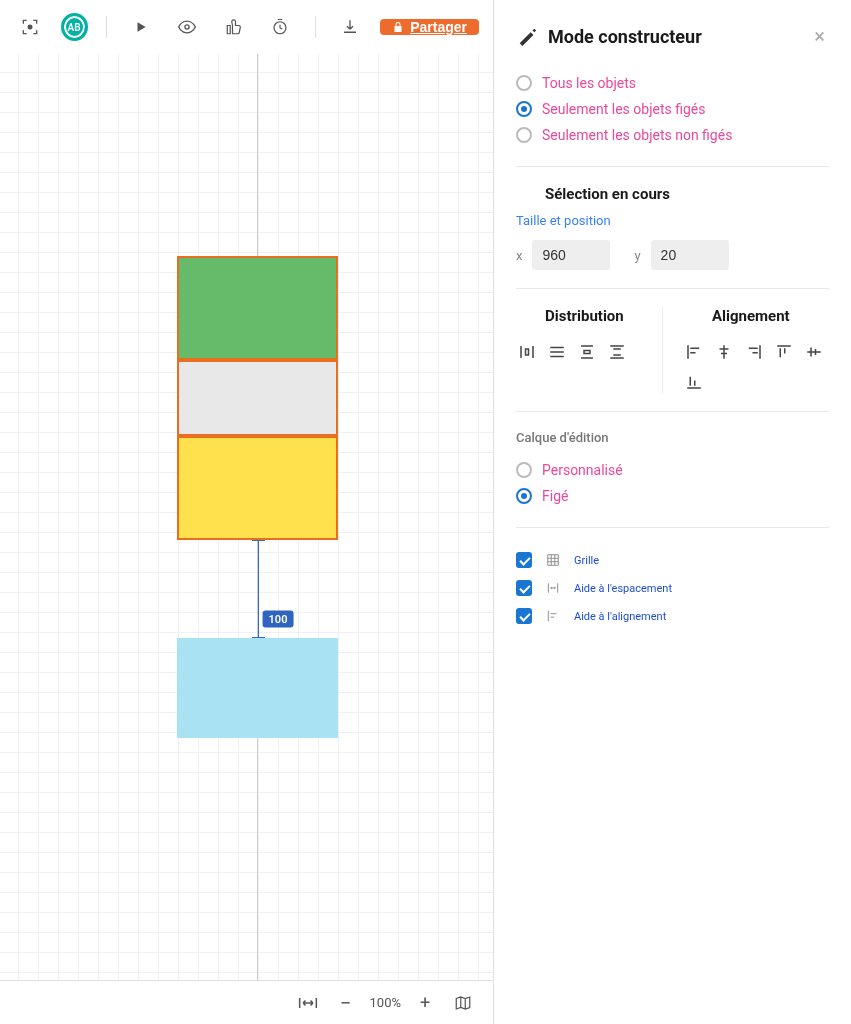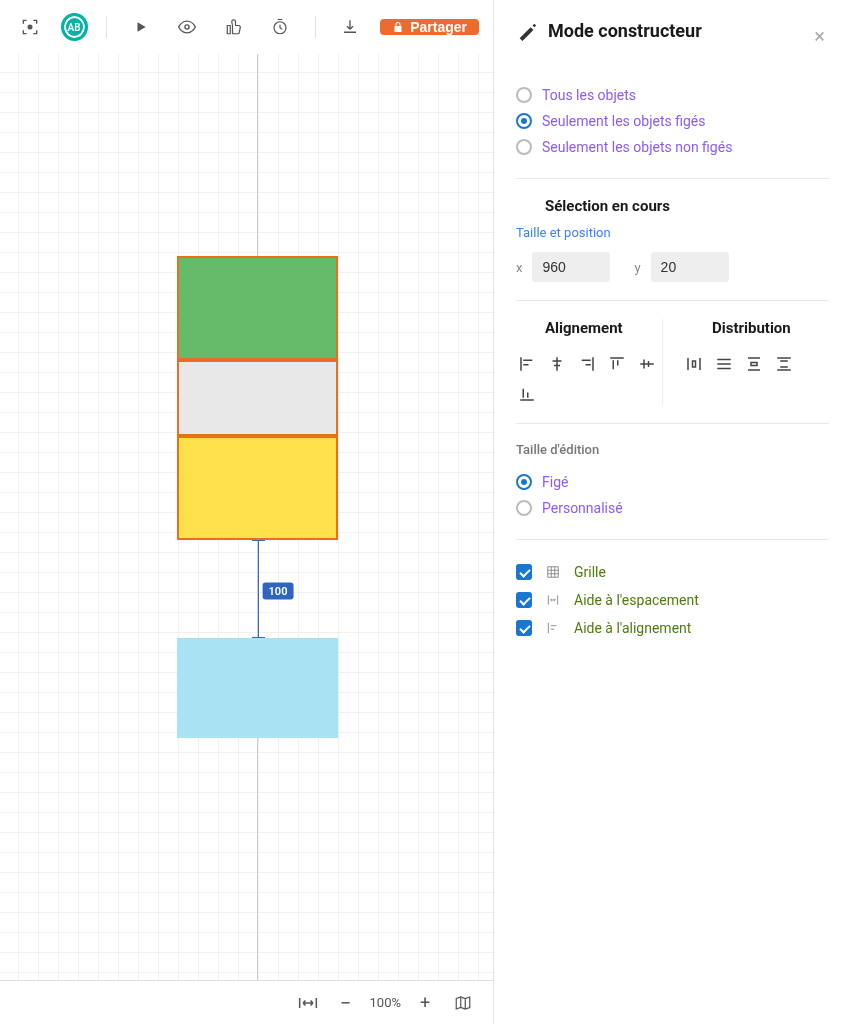--- a/index.html
+++ b/index.html
@@ -5,21 +5,21 @@
   * { box-sizing: border-box; margin: 0; padding: 0; }
   body { font-family: -apple-system, BlinkMacSystemFont, "Segoe UI", Roboto, Arial, sans-serif; background: #fff; color: #333; overflow: hidden; }
   .app { display: flex; width: 851px; height: 1024px; }
 
   
   .canvas-area { position: relative; width: 494px; height: 1024px; background: #fff; border-right: 1px solid #e0e0e0; }
   .toolbar { height: 54px; display: flex; align-items: center; padding: 0 14px; gap: 14px; background: #fff; }
   .tb-btn { width: 34px; height: 34px; border-radius: 6px; display: flex; align-items: center; justify-content: center; cursor: pointer; color: #555; }
   .tb-sep { width: 1px; height: 22px; background: #e0e0e0; margin: 0 4px; }
   .avatar { width: 28px; height: 28px; border-radius: 50%; background: #00b3a4; color: #fff; font-size: 10px; font-weight: 600; display: flex; align-items: center; justify-content: center; border: 3px solid #00b3a4; box-shadow: 0 0 0 2px #fff inset; }
-  .share-btn { background: #ec6b2d; color: #fff; border: none; border-radius: 4px; padding: 0 12px; font-size: 14px; font-weight: 600; display: flex; align-items: center; gap: 6px; cursor: pointer; }
+  .share-btn { background: #ec6b2d; color: #fff; border: none; border-radius: 4px; padding: 0 12px; font-size: 14px; font-weight: 600; display: flex; align-items: center; gap: 6px; cursor: pointer; text-decoration: underline; }
 
   .grid-bg { position: absolute; left: 0; right: 0; top: 54px; bottom: 44px;
     background-image: linear-gradient(#f0f0f0 1px, transparent 1px), linear-gradient(90deg, #f0f0f0 1px, transparent 1px);
     background-size: 20px 20px; background-position: -2px -2px; }
   .v-axis { position:absolute; top:54px; bottom:44px; left:257px; width:1px; background:#ccc; }
 
   .block { position:absolute; border:2px solid #e96f1f; }
   .block.green { background:#66bb6a; }
   .block.gray  { background:#e8e8e8; }
   .block.yellow{ background:#ffe14d; }
@@ -27,52 +27,52 @@
 
   .dim-line { position:absolute; width:1px; background:#2f6fc2; }
   .dim-cap  { position:absolute; height:1px; background:#2f6fc2; }
   .dim-label{ position:absolute; background:#2f65c0; color:#fff; font-size:11px; font-weight:600; padding:2px 6px; border-radius:3px; transform:translate(-50%,-50%);}
 
   .bottom-bar { position:absolute; left:0; right:0; bottom:0; height:44px; border-top:1px solid #e0e0e0; display:flex; align-items:center; justify-content:flex-end; gap:10px; padding:0 16px; font-size:13px; color:#555; background:#fff; }
   .bb-btn { width:28px; height:28px; display:flex; align-items:center; justify-content:center; cursor:pointer; color:#555; }
 
   
   .panel { flex:1; height:1024px; padding:20px 22px; overflow:auto; }
-  .panel-header { display:flex; align-items:flex-start; gap:10px; margin-bottom:30px; }
+  .panel-header { display:flex; align-items:center; gap:10px; margin-bottom:18px; }
   .panel-title { font-size:18px; font-weight:700; color:#1a1a1a; flex:1; }
   .close-x { color:#aaa; font-size:20px; cursor:pointer; padding:4px; }
 
   .section-label { font-size:13px; color:#777; font-weight:500; margin-bottom:12px; }
   .section-head  { font-size:15px; color:#1a1a1a; font-weight:700; margin-bottom:10px;margin-left:29px; }
   .sub-label { font-size:13px; color:#3b82f6; margin-bottom:12px; }
 
   .radio-row { display:flex; align-items:center; gap:10px; padding:5px 0; cursor:pointer; }
   .radio { width:16px; height:16px; border:2px solid #bbb; border-radius:50%; position:relative; flex-shrink:0; }
   .radio.checked { border-color:#1976d2; }
   .radio.checked::after { content:""; position:absolute; inset:3px; background:#1976d2; border-radius:50%; }
-  .radio-label { font-size:14px; color:#8b5cf6; }
+  .radio-label { font-size:14px; color:#ec4899; }
 
   .hr { height:1px; background:#e8e8e8; margin:18px 0; }
 
   .xy-row { display:flex; gap:24px; align-items:center; }
   .xy-item { display:flex; align-items:center; gap:10px; }
   .xy-lab { font-size:13px; color:#888; }
   .xy-input { width:78px; height:30px; background:#eee; border:none; border-radius:3px; padding:0 10px; font-size:14px; color:#333; }
 
   .align-section { display:flex; }
   .align-col { flex:1; }
   .align-col + .align-col { border-left:1px solid #eee; padding-left:20px; }
   .align-icons { display:flex; gap:8px; margin-top:16px; flex-wrap: wrap; }
   .ai { width:22px; height:22px; display:flex; align-items:center; justify-content:center; cursor:pointer; color:#444; }
 
   .check-row { display:flex; align-items:center; gap:12px; padding:6px 0; }
   .chk { width:16px; height:16px; border:2px solid #1976d2; border-radius:3px; background:#1976d2; position:relative; flex-shrink:0; cursor:pointer; }
   .chk::after { content:""; position:absolute; left:4px; top:1px; width:4px; height:8px; border:solid #fff; border-width:0 2px 2px 0; transform:rotate(45deg); }
   .check-icon { color:#888; width:18px; display:flex; justify-content:center;}
-  .check-label { font-size:14px; color:#4d7c0f; }
+  .check-label { font-size:11px; color:#1d4ed8; }
 
   svg { display:block; }
 </style>
 </head>
 <body>
 
 <div class="app">
 
   <div class="canvas-area">
 
@@ -125,21 +125,21 @@
     <div class="v-axis"></div>
 
     <div class="block green" style="left:177px; top:256px; width:161px; height:104px;"></div>
     <div class="block gray" style="left:177px; top:360px; width:161px; height:76px;"></div>
     <div class="block yellow" style="left:177px; top:436px; width:161px; height:104px;"></div>
     <div class="cyan" style="left:177px; top:638px; width:161px; height:100px;"></div>
 
     <div class="dim-line" style="left:258px; top:540px; height:98px;"></div>
     <div class="dim-cap" style="left:252px; top:540px; width:13px;"></div>
     <div class="dim-cap" style="left:252px; top:637px; width:13px;"></div>
-    <div class="dim-label" style="left:278px; top:591px;">100</div>
+    <div class="dim-label" style="left:278px; top:619px;">100</div>
 
     <div class="bottom-bar">
       <div class="bb-btn">
         <svg width="20" height="16" viewBox="0 0 24 16" fill="none" stroke="currentColor" stroke-width="1.8">
             <path d="M2 2v12M22 2v12M6 8h12M6 8l3-3M6 8l3 3M18 8l-3-3M18 8l-3 3"></path>
           </svg>
       </div>
       <div class="bb-btn" style="font-size:20px;">−</div>
       <span>100%</span>
       <div class="bb-btn" style="font-size:18px;">+</div>
@@ -187,20 +187,45 @@
       <div class="xy-item">
         <span class="xy-lab">y</span>
         <input class="xy-input" value="20" style="">
       </div>
     </div>
 
     <div class="hr"></div>
 
     <div class="align-section">
       <div class="align-col">
+        <div class="section-head">Distribution</div>
+        <div class="align-icons">
+          <div class="ai">
+              <svg width="18" height="18" viewBox="0 0 24 24" stroke="currentColor" stroke-width="2" fill="none">
+                <path d="M4 4v16M20 4v16M10 8h4v8h-4z"></path>
+              </svg>
+            </div>
+          <div class="ai">
+              <svg width="18" height="18" viewBox="0 0 24 24" stroke="currentColor" stroke-width="2" fill="none">
+                <path d="M3 6h18M3 12h18M3 18h18"></path>
+              </svg>
+            </div>
+          <div class="ai">
+              <svg width="18" height="18" viewBox="0 0 24 24" stroke="currentColor" stroke-width="2" fill="none">
+                <path d="M4 4h16M4 20h16M8 10h8v4H8z"></path>
+              </svg>
+            </div>
+          <div class="ai">
+              <svg width="18" height="18" viewBox="0 0 24 24" stroke="currentColor" stroke-width="2" fill="none">
+                <path d="M3 4h18M3 20h18M7 8h10M7 16h10"></path>
+              </svg>
+            </div>
+        </div>
+      </div>
+      <div class="align-col">
         <div class="section-head">Alignement</div>
         <div class="align-icons">
           <div class="ai">
               <svg width="18" height="18" viewBox="0 0 24 24" stroke="currentColor" stroke-width="2" fill="none">
                 <path d="M4 3v18M7 7h12M7 13h7"></path>
               </svg>
             </div>
           <div class="ai">
               <svg width="18" height="18" viewBox="0 0 24 24" stroke="currentColor" stroke-width="2" fill="none">
                 <path d="M12 3v18M6 8h12M8 14h8"></path>
@@ -221,57 +246,32 @@
                 <path d="M3 12h18M8 6v12M14 8v8"></path>
               </svg>
             </div>
           <div class="ai">
               <svg width="18" height="18" viewBox="0 0 24 24" stroke="currentColor" stroke-width="2" fill="none">
                 <path d="M3 20h18M7 5v12M13 10v7"></path>
               </svg>
             </div>
         </div>
       </div>
-      <div class="align-col">
-        <div class="section-head">Distribution</div>
-        <div class="align-icons">
-          <div class="ai">
-              <svg width="18" height="18" viewBox="0 0 24 24" stroke="currentColor" stroke-width="2" fill="none">
-                <path d="M4 4v16M20 4v16M10 8h4v8h-4z"></path>
-              </svg>
-            </div>
-          <div class="ai">
-              <svg width="18" height="18" viewBox="0 0 24 24" stroke="currentColor" stroke-width="2" fill="none">
-                <path d="M3 6h18M3 12h18M3 18h18"></path>
-              </svg>
-            </div>
-          <div class="ai">
-              <svg width="18" height="18" viewBox="0 0 24 24" stroke="currentColor" stroke-width="2" fill="none">
-                <path d="M4 4h16M4 20h16M8 10h8v4H8z"></path>
-              </svg>
-            </div>
-          <div class="ai">
-              <svg width="18" height="18" viewBox="0 0 24 24" stroke="currentColor" stroke-width="2" fill="none">
-                <path d="M3 4h18M3 20h18M7 8h10M7 16h10"></path>
-              </svg>
-            </div>
-        </div>
-      </div>
     </div>
 
     <div class="hr"></div>
 
-    <div class="section-label">Taille d'édition</div>
+    <div class="section-label">Calque d'édition</div>
+    <div class="radio-row">
+      <div class="radio"></div>
+      <div class="radio-label">Personnalisé</div>
+    </div>
     <div class="radio-row">
       <div class="radio checked"></div>
       <div class="radio-label">Figé</div>
-    </div>
-    <div class="radio-row">
-      <div class="radio"></div>
-      <div class="radio-label">Personnalisé</div>
     </div>
 
     <div class="hr"></div>
 
     <div class="check-row">
       <div class="chk"></div>
       <span class="check-icon">
           <svg width="14" height="14" viewBox="0 0 24 24" stroke="currentColor" fill="none" stroke-width="1.6">
             <path d="M3 3h18v18H3zM3 9h18M3 15h18M9 3v18M15 3v18"></path>
           </svg>

